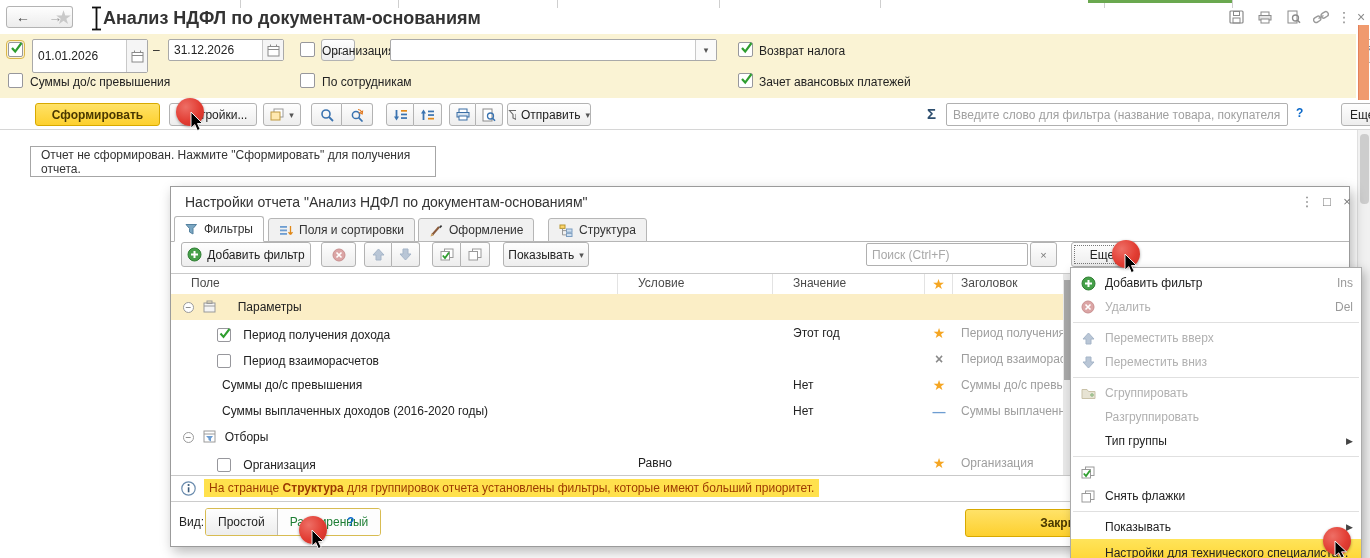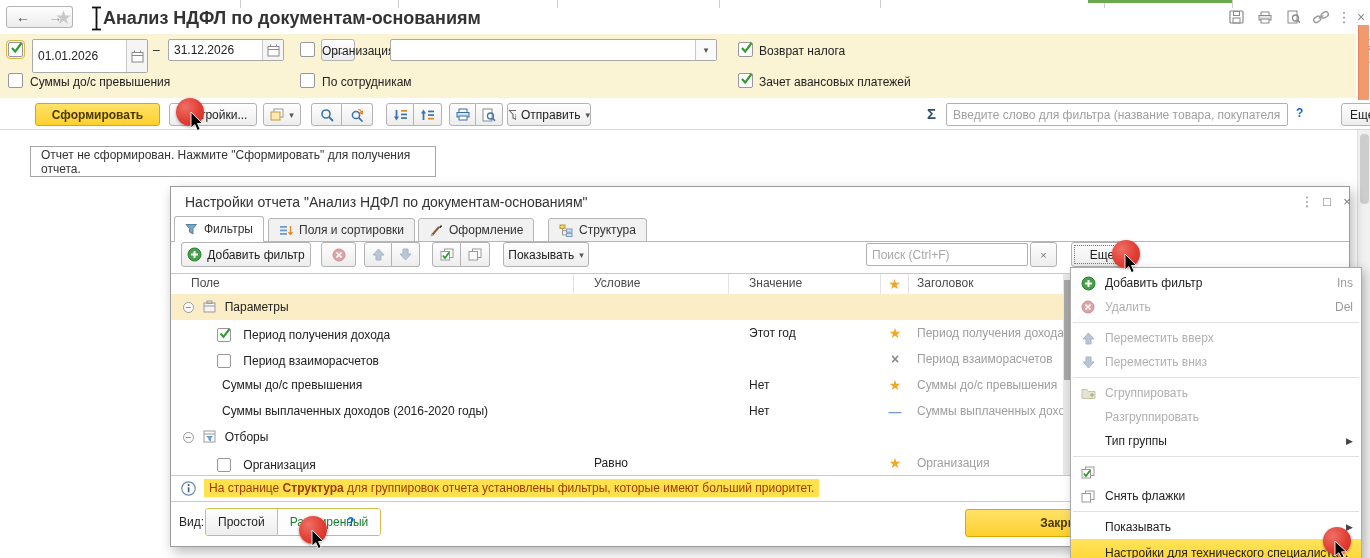--- a/index.html
+++ b/index.html
@@ -45,21 +45,21 @@
   .tab.active{height:26px;background:#fff;border-bottom:1px solid #fff;z-index:2;}
   .dbtn{box-sizing:border-box;position:absolute;top:55px;height:25px;display:flex;align-items:center;justify-content:center;gap:5px;background:linear-gradient(#fefefe,#ededed);border:1px solid #b3b3b3;border-radius:3px;font-size:12px;white-space:nowrap;}
   .dbtn.dis{color:#a8a8a8;}
   .dsearch{box-sizing:border-box;position:absolute;left:695px;top:56px;width:162px;height:23px;border:1px solid #b0b0b0;border-radius:2px;font:12px "Liberation Sans",sans-serif;padding:0 5px;color:#222;outline:none;}
   .dsearch::placeholder{color:#a8a8a8;}
   .dmore{outline:1px dotted #777;outline-offset:-4px;}
   
   .dtblhead{position:absolute;left:0;top:86px;width:100%;height:20px;display:flex;border-top:1px solid #c9c9c9;border-bottom:1px solid #d5d5d5;color:#4a4a4a;}
   .dtblbody{position:absolute;left:0;top:107px;width:100%;}
   .trow{display:flex;height:26px;align-items:center;}
-  .c1{width:403px;} .c2{width:155px;} .c3{width:152px;} .c4{width:28px;display:flex;align-items:center;justify-content:center;} .c5{flex:1;min-width:0;}
+  .c1{width:447px;} .c2{width:155px;} .c3{width:152px;} .c4{width:28px;display:flex;align-items:center;justify-content:center;} .c5{flex:1;min-width:0;}
   .dtblhead .c1,.dtblhead .c2,.dtblhead .c3,.dtblhead .c5{padding-left:20px;line-height:19px;border-right:1px solid #e3e3e3;box-sizing:border-box;}
   .dtblhead .c4{border-right:1px solid #e3e3e3;box-sizing:border-box;}
   .dtblhead .c5{padding-left:8px;border-right:none;}
   .trow .c1,.trow .c2,.trow .c3,.trow .c5{white-space:nowrap;overflow:hidden;box-sizing:border-box;}
   .trow .c2,.trow .c3{padding-left:20px;}
   .trow .c5{padding-left:8px;color:#9e9e9e;}
   .grow{background:#fbeec6;}
   .exp{display:inline-block;width:11px;height:11px;border:1px solid #9a9a9a;border-radius:50%;line-height:9px;text-align:center;font-size:10px;color:#666;background:#fff;box-sizing:border-box;}
   .cellstar{color:#f5a623;font-size:14px;}
   .cellx{color:#8a8a8a;font-size:14px;font-weight:bold;}
@@ -412,21 +412,21 @@
       <div class="c5">Заголовок</div>
     </div>
     <div class="dtblbody">
       <div class="trow grow">
         <div class="c1"><span class="exp" style="margin-left:12px;">−</span>
           <svg style="vertical-align:-2px;margin-left:6px;" width="13" height="13">
               <rect x="1" y="3" width="11" height="9" fill="#f4f4f4" stroke="#9a9a9a"></rect>
               <rect x="4" y="1" width="5" height="2.5" fill="none" stroke="#9a9a9a"></rect>
               <line x1="1" y1="6" x2="12" y2="6" stroke="#9a9a9a"></line>
             </svg>
-          <span style="margin-left:5px;">Параметры</span></div>
+          <span style="margin-left:18px;">Параметры</span></div>
         <div class="c2"></div>
           <div class="c3"></div>
           <div class="c4"></div>
           <div class="c5"></div>
       </div>
       <div class="trow">
         <div class="c1"><span class="cb" style="position:relative;display:inline-block;left:0;top:3px;margin-left:46px;width:14px;height:14px;"><svg width="14" height="13">
                 <path d="M2.5 6.5l3 3.4L11.5 2" stroke="#2f9e2f" stroke-width="2.1" fill="none"></path>
               </svg></span>
           <span style="margin-left:9px;">Период получения дохода</span></div>

